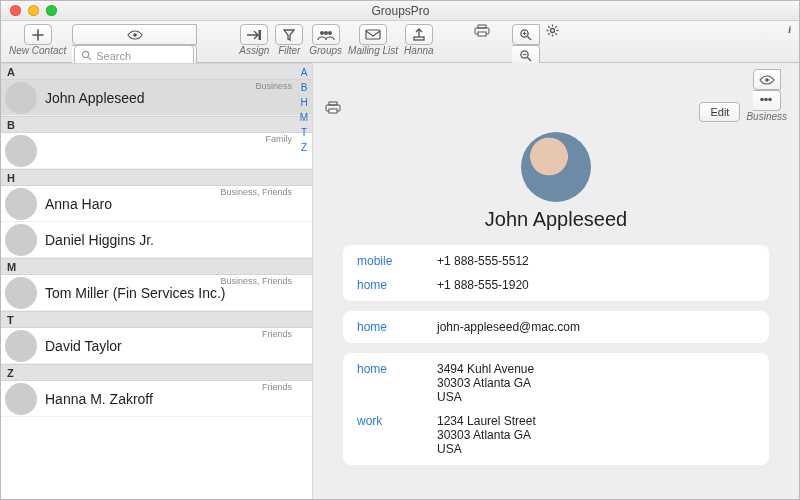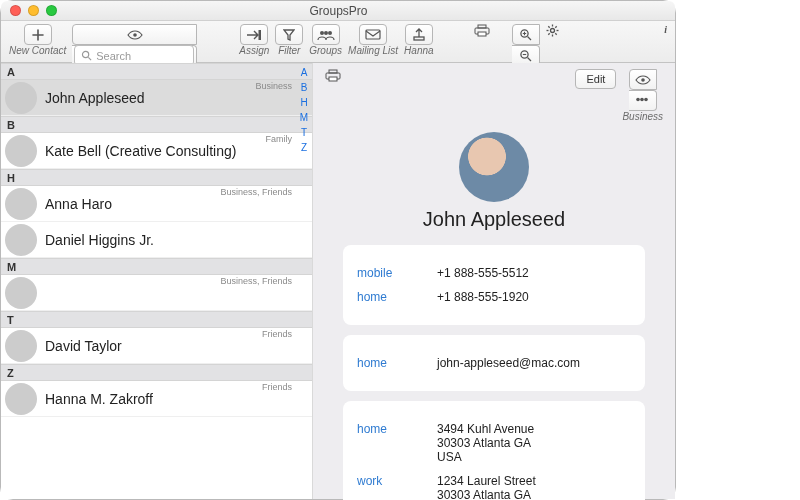--- a/index.html
+++ b/index.html
@@ -1,17 +1,17 @@
 <!DOCTYPE html>
 <html><head>
 <meta charset="utf-8">
 <style>
   * { box-sizing: border-box; margin: 0; padding: 0; font-family: -apple-system, "Helvetica Neue", Arial, sans-serif; }
   html, body { width: 800px; height: 500px; background: #ffffff; overflow: hidden; }
-  .window { width: 676px; height: 500px; border: 1px solid #b9b9b9; border-radius: 13px; position: relative; background: #ffffff; }
+  .window { width: 800px; height: 500px; border: 1px solid #b9b9b9; border-radius: 0; position: relative; background: #ffffff; }
   
   .titlebar { height: 20px; background: linear-gradient(#f6f6f6,#e8e8e8); border-bottom: 1px solid #d0d0d0; border-radius: 6px 6px 0 0; display:flex; align-items:center; }
   .traffic { display:flex; gap:7px; margin-left:9px; }
   .tl { width:11px; height:11px; border-radius:50%; border:0.5px solid rgba(0,0,0,0.15); }
   .tl.red{background:#ff5f57}.tl.yellow{background:#ffbd2e}.tl.green{background:#28c940}
   .titlebar .title { flex:1; text-align:center; font-size:12px; color:#4b4b4b; margin-left:-55px; }
   
   .toolbar { height: 42px; background: linear-gradient(#f7f7f7,#ececec); border-bottom:1px solid #c3c3c3; display:flex; align-items:flex-start; padding: 3px 8px 0 8px; gap:6px; font-size:10px; color:#555; }
   .tbtn { display:flex; flex-direction:column; align-items:center; gap:1px; }
   .tbtn .btn, .segbtn { height:21px; min-width:28px; border:1px solid #b6b6b6; border-radius:4px; background:linear-gradient(#ffffff,#f2f2f2); display:flex; align-items:center; justify-content:center; font-size:12px; color:#444; }
@@ -31,27 +31,27 @@
   .row { height:36px; display:flex; align-items:center; padding-left:4px; position:relative; border-bottom:1px solid #efefef;}
   .row .avatar { width:32px; height:32px; border-radius:50%; background:#ccc; margin-right:8px; flex-shrink:0; }
   .row .name { font-size:14px; color:#222; }
   .row .tag { position:absolute; right:20px; top:1px; font-size:9px; color:#8a8a8a; }
   .row.selected { background:#dcdcdc; }
   .indexbar { position:absolute; right:2px; top:4px; display:flex; flex-direction:column; gap:4px; }
   .indexbar span { font-size:10px; color:#1a6fe0; text-align:center; width:12px;}
   .footer { height:18px; border-top:1px solid #d0d0d0; background:#f2f2f2; font-size:10px; color:#555; display:flex; align-items:center; justify-content:center;}
   
   .detail { flex:1; background:#eeedf0; position:relative; padding:6px 12px 10px 12px; }
-  .detail-top { display:flex; align-items:flex-start; gap:6px; }
+  .detail-top { display:flex; align-items:flex-end; gap:6px; }
   .detail-top .spacer{flex:1}
   .editbtn { height:20px; padding:0 10px; border:1px solid #b6b6b6; border-radius:4px; background:linear-gradient(#fff,#f2f2f2); font-size:11px; color:#333; display:flex;align-items:center;}
   .eye-group{display:flex;flex-direction:column;align-items:center;gap:1px}
   .detail-avatar { width:70px; height:70px; border-radius:50%; background:#c9c9c9; margin:10px auto 6px auto; display:block;}
   .detail-name { text-align:center; font-size:20px; color:#222; margin-bottom:14px;}
-  .card { background:#fff; border-radius:8px; margin:0 18px 10px 18px; padding:16px 0; font-size:12px; }
+  .card { background:#fff; border-radius:8px; margin:0 18px 10px 18px; padding:4px 0; font-size:12px; }
   .card-row { display:flex; padding:5px 14px; }
   .card-row .label { width:80px; color:#2f7bd1; font-size:12px; }
   .card-row .val { color:#222; }
   
   .av1{background:linear-gradient(135deg,#c8a78a,#a78065)}
   .av2{background:linear-gradient(135deg,#caa6c2,#a77aa0)}
   .av3{background:linear-gradient(135deg,#d9b38c,#b98b62)}
   .av4{background:linear-gradient(135deg,#b7d0e2,#7ea8c4)}
   .av5{background:linear-gradient(135deg,#f0f0f0,#cfcfcf)}
   .av6{background:linear-gradient(135deg,#d6b89a,#b59273)}
@@ -198,36 +198,36 @@
       <div class="contactlist" id="contactlist">
           <div class="section-head">A</div>
           <div class="row selected">
             <div class="avatar av1"></div>
             <div class="name">John Appleseed</div>
             <div class="tag">Business</div>
           </div>
           <div class="section-head">B</div>
           <div class="row">
             <div class="avatar av2"></div>
-            <div class="name">Kate Bell (Creative Consulting)</div>
             <div class="tag">Family</div>
           </div>
           <div class="section-head">H</div>
           <div class="row">
             <div class="avatar av3"></div>
             <div class="name">Anna Haro</div>
             <div class="tag">Business, Friends</div>
           </div>
           <div class="row">
             <div class="avatar av4"></div>
             <div class="name">Daniel Higgins Jr.</div>
           </div>
           <div class="section-head">M</div>
           <div class="row">
             <div class="avatar av5"></div>
+            <div class="name">Tom Miller (Fin Services Inc.)</div>
             <div class="tag">Business, Friends</div>
           </div>
           <div class="section-head">T</div>
           <div class="row">
             <div class="avatar av6"></div>
             <div class="name">David Taylor</div>
             <div class="tag">Friends</div>
           </div>
           <div class="section-head">Z</div>
           <div class="row">

